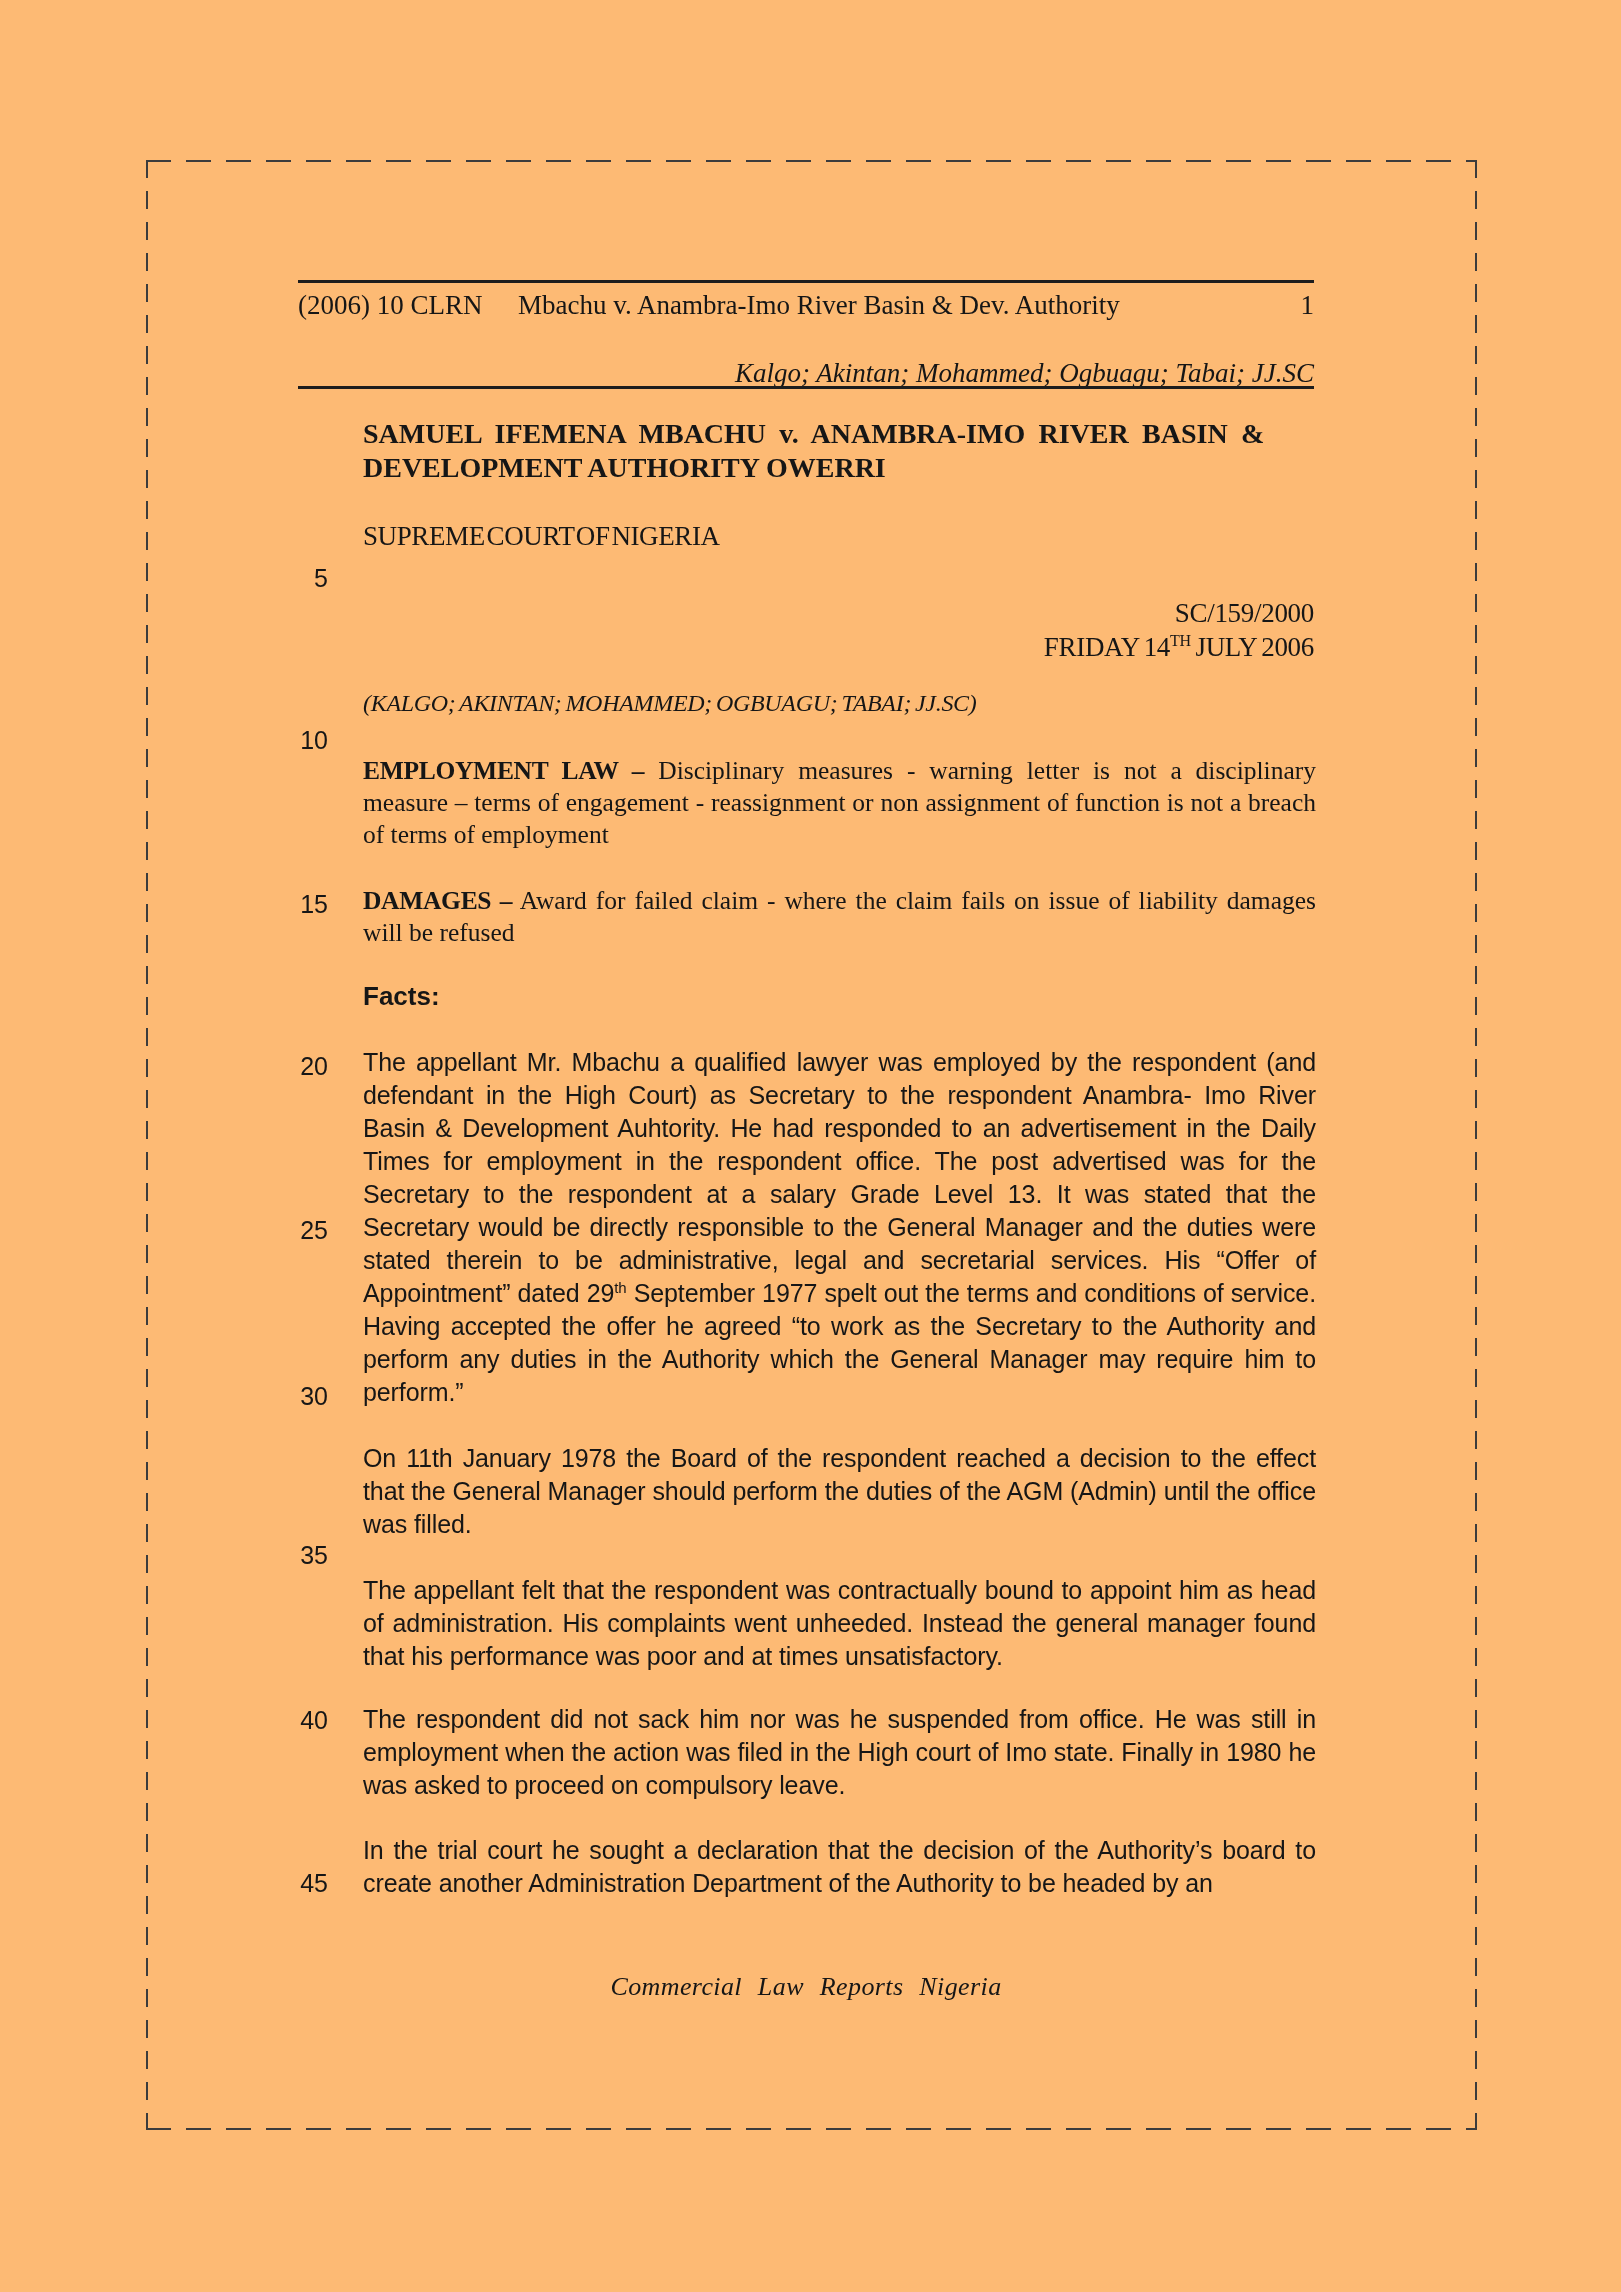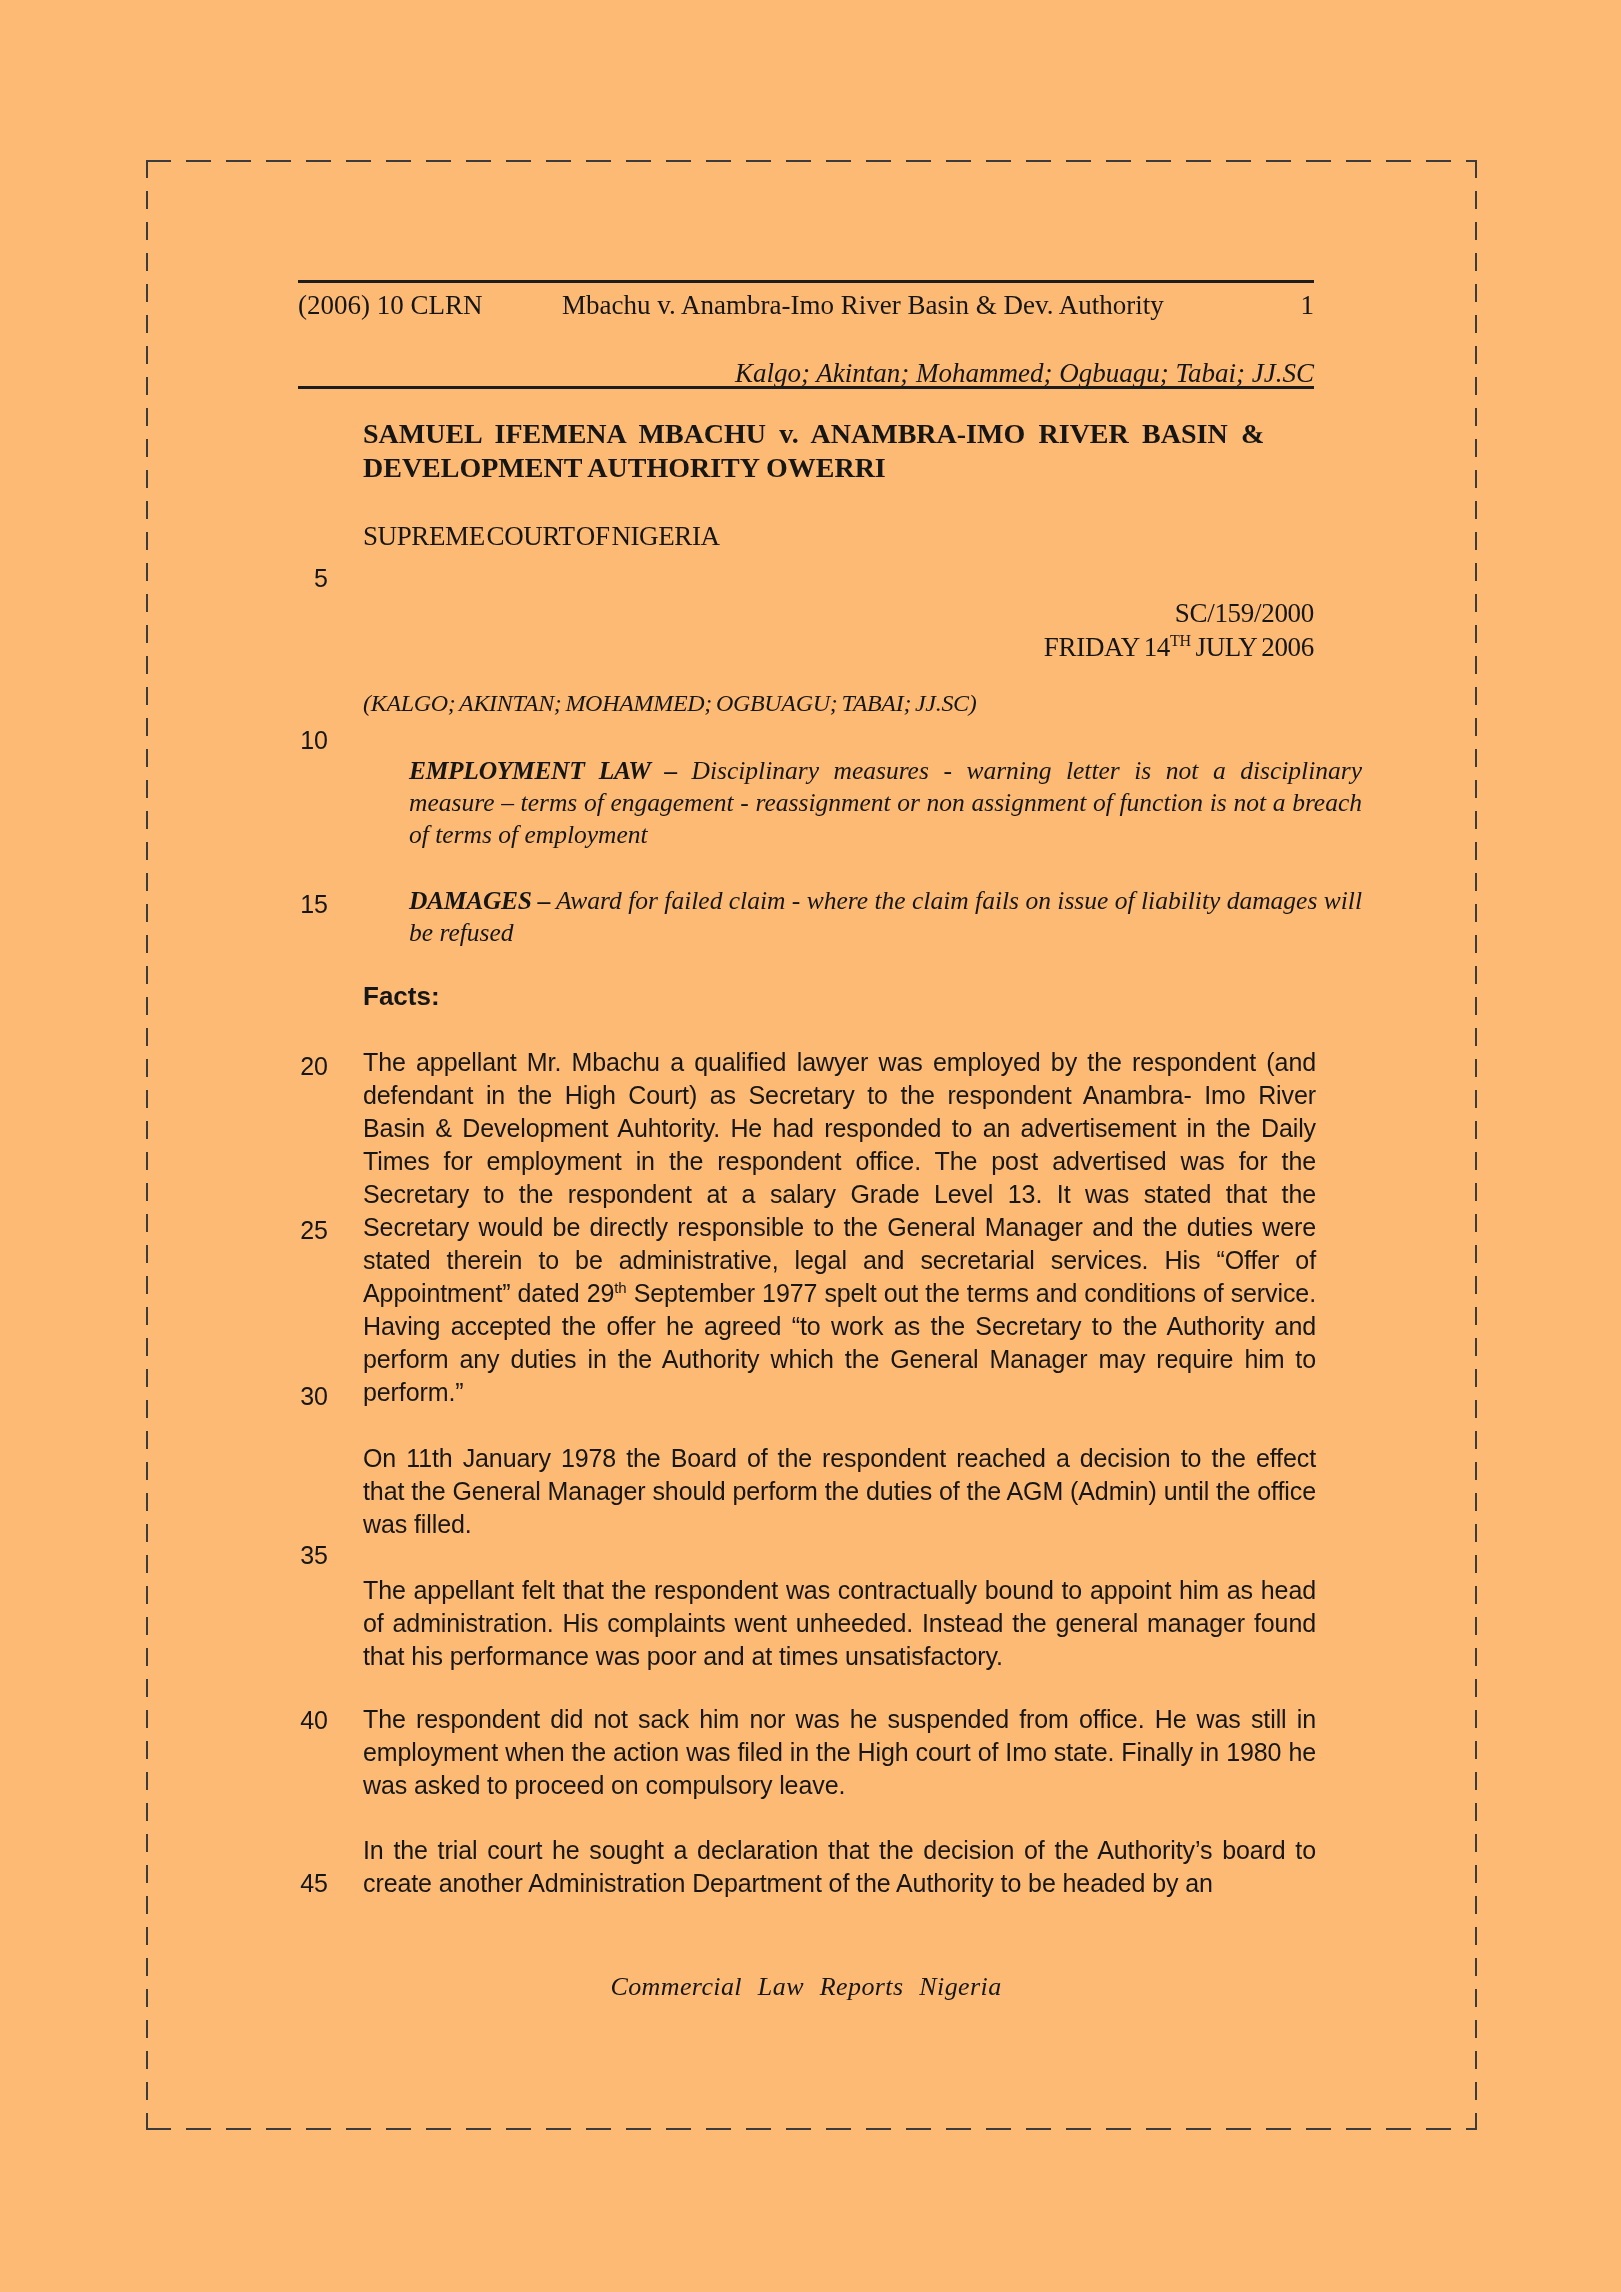--- a/index.html
+++ b/index.html
@@ -24,39 +24,39 @@
 
   .serif{font-family:"Liberation Serif","DejaVu Serif",serif;}
   .sans{font-family:"Liberation Sans","DejaVu Sans",sans-serif;}
 
   .hrule{left:298px;width:1016px;height:2.7px;background:#1d1d1d;}
   .rule-top{top:280px;}
   .rule-mid{top:386px;}
 
   .hdr{top:287px;font-size:27px;line-height:36px;}
   .hdr-citation{left:298px;}
-  .hdr-short{left:518px;margin-left:44px;}
+  .hdr-short{left:518px;}
   .hdr-page{left:298px;width:1016px;text-align:right;}
   .hdr-judges{left:298px;width:1016px;text-align:right;top:343px;
     font-style:italic;font-size:27px;line-height:36px;margin-top:12px;}
 
   .title{left:363px;top:417px;width:953px;font-weight:bold;font-size:28px;line-height:34px;}
   .title-l1{display:block;word-spacing:6.3px;white-space:nowrap;}
   .title-l2{display:block;}
 
   .court{left:363px;top:521px;font-size:27px;letter-spacing:-0.4px;word-spacing:-4.5px;}
 
   .right-block{left:298px;top:580px;width:1016px;text-align:right;
     font-size:27px;line-height:34px;letter-spacing:-0.3px;word-spacing:-1.8px;margin-top:16px;}
   .right-block sup{font-size:16px;line-height:0;}
 
   .coram{left:363px;top:690px;font-style:italic;font-size:24px;letter-spacing:-0.3px;word-spacing:-1.8px;}
 
-  .catchword{left:363px;width:953px;font-style:italic;font-size:25.5px;
-    line-height:32px;text-align:justify;margin-left:46px;}
+  .catchword{left:363px;width:953px;font-size:25.5px;
+    line-height:32px;text-align:justify;}
   .cw1{top:755px;}
   .cw2{top:885px;}
   .catchword b{letter-spacing:-0.3px;}
 
   .facts{left:363px;top:981px;font-weight:bold;font-size:26px;}
 
   .para{left:363px;width:953px;font-size:25px;line-height:33px;
     text-align:justify;letter-spacing:-0.1px;}
   .para sup{font-size:15px;line-height:0;}
   .p1{top:1046px;}

